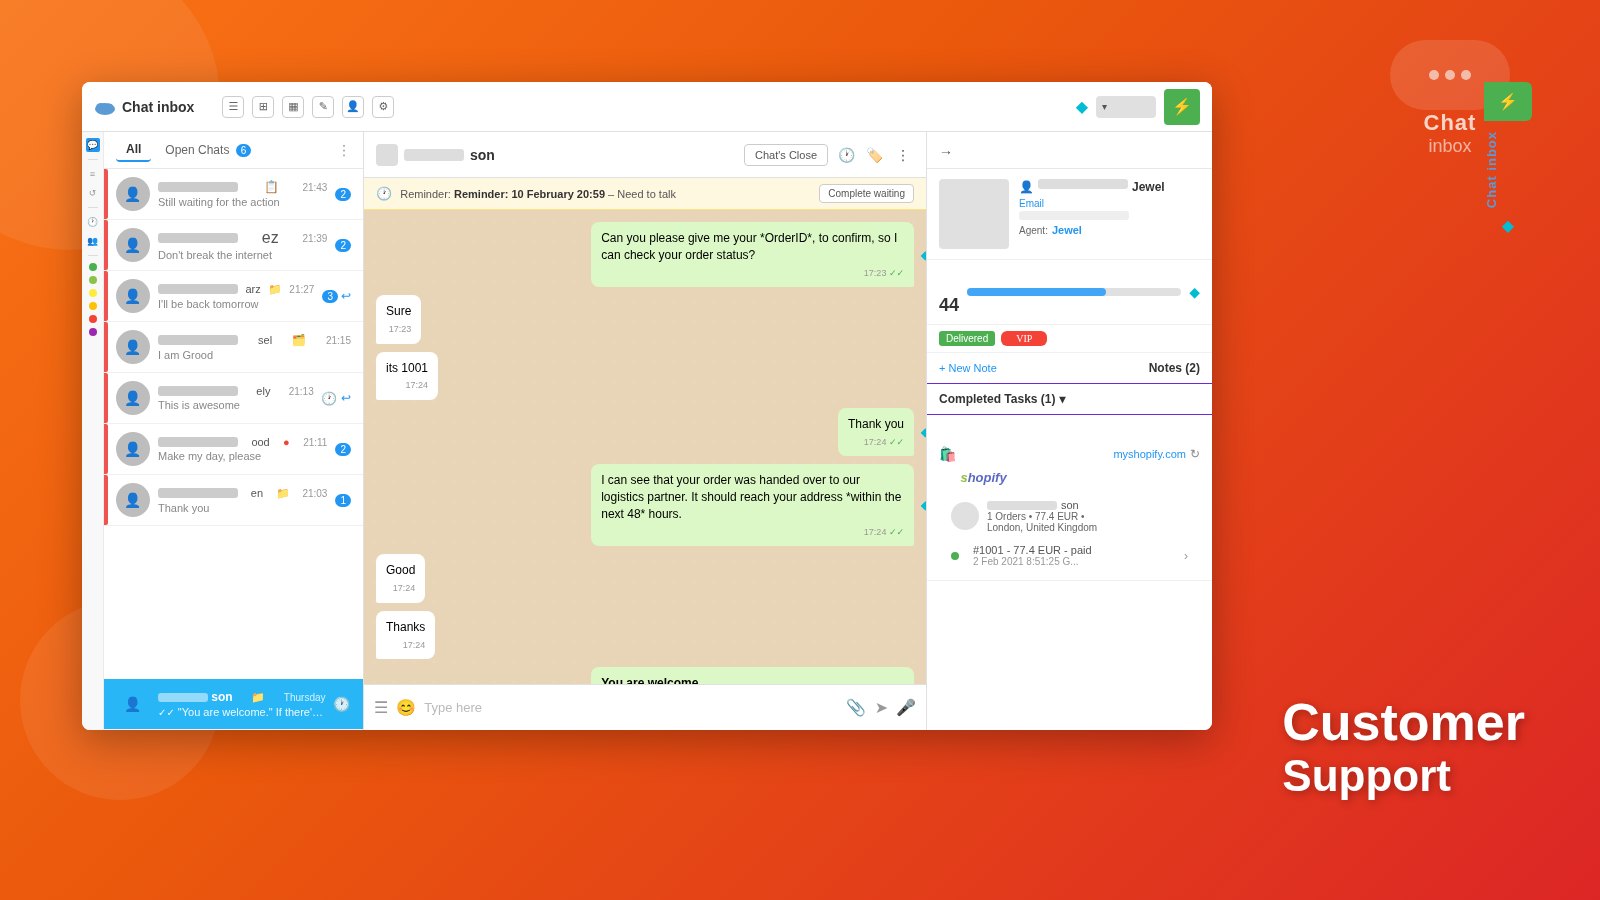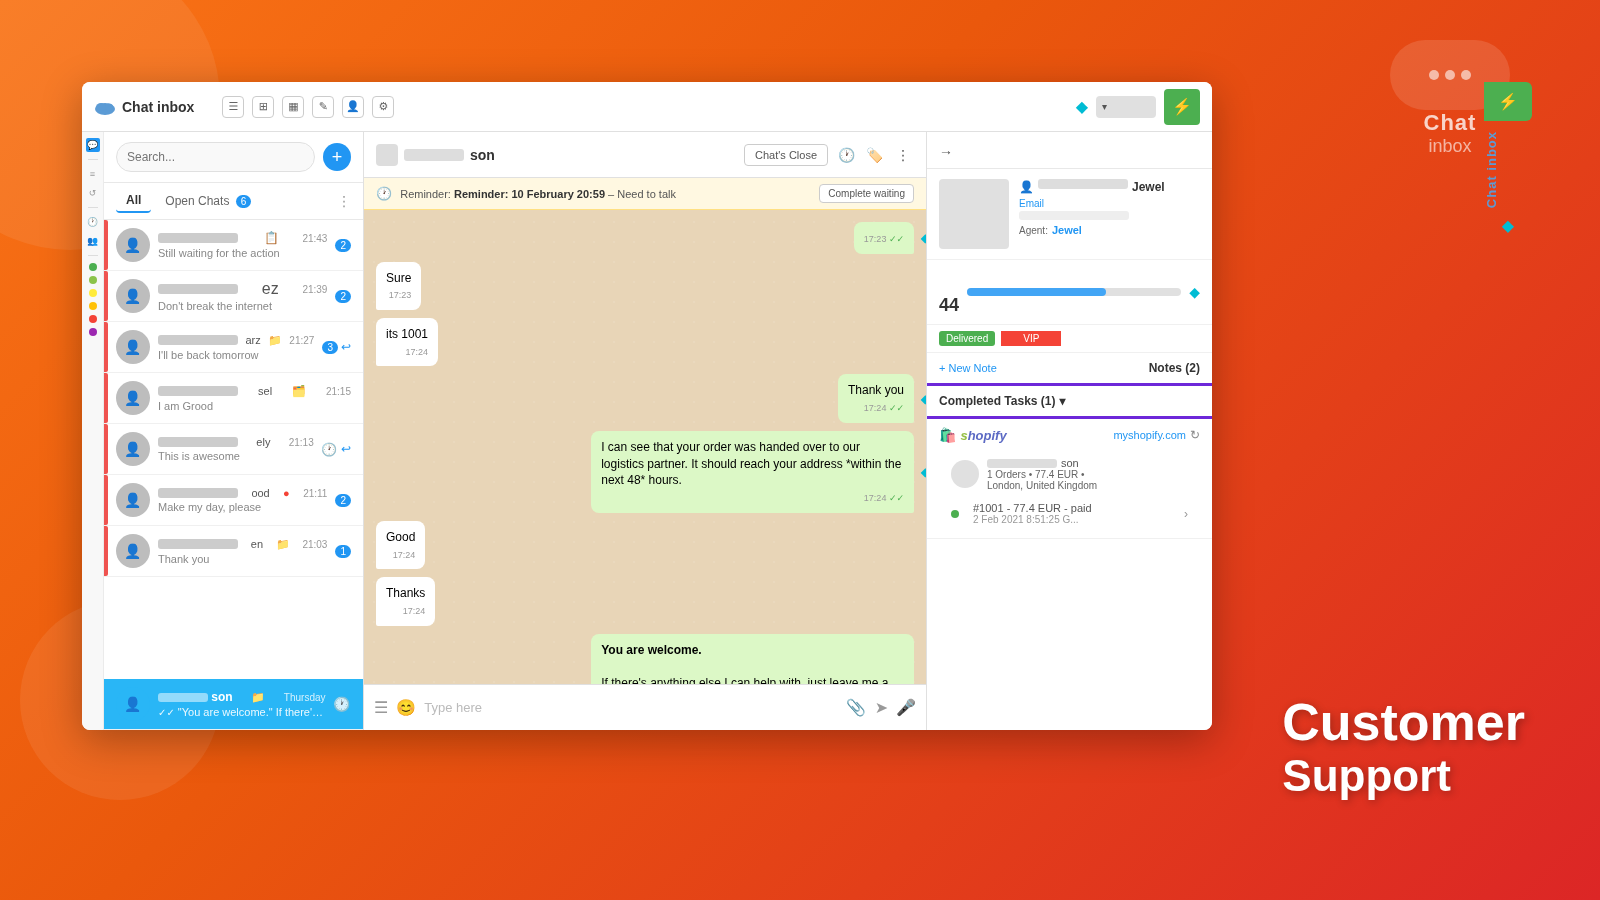--- a/index.html
+++ b/index.html
@@ -515,27 +515,28 @@
       background: #4caf50;
       color: white;
       font-size: 10px;
       padding: 2px 7px;
       border-radius: 3px;
     }
     .tag-vip {
       background: #f44336;
       color: white;
       font-size: 10px;
-      padding: 2px 22px;
-      border-radius: 0;
+      padding: 2px 15px;
+      border-radius: 6px;
+      font-family: Liberation Serif, serif;
     }
 
     .right-panel-section {
       padding: 8px 12px;
-      border-bottom: 3px solid #6d28d9;
+      border-bottom: 1px solid #6d28d9;
     }
     .section-title {
       font-size: 12px;
       font-weight: 600;
       color: #333;
       display: flex;
       align-items: center;
       gap: 4px;
       cursor: pointer;
     }
@@ -547,20 +548,21 @@
 
     .shopify-section {
       padding: 8px 12px;
       border-bottom: 1px solid #f0f0f0;
     }
     .shopify-logo {
       font-size: 13px;
       font-weight: 700;
       color: #5c6ac4;
       font-style: italic;
+      margin-top: 47px;
     }
     .shopify-logo span { color: #96bf48; }
 
     .customer-row {
       display: flex;
       align-items: center;
       gap: 8px;
       padding: 6px 12px;
     }
     .customer-avatar-small {
@@ -766,24 +768,20 @@
       <div class="lv-sep"></div>
       <div class="lv-dot" style="background:#4caf50;"></div>
       <div class="lv-dot" style="background:#8bc34a;"></div>
       <div class="lv-dot" style="background:#ffeb3b;"></div>
       <div class="lv-dot" style="background:#ffc107;"></div>
       <div class="lv-dot" style="background:#f44336;"></div>
       <div class="lv-dot" style="background:#9c27b0;"></div>
     </div>
 
     <div class="chat-list-panel">
-      <div class="chat-list-header">
-        <input type="text" class="search-box" placeholder="Search..." style="">
-        <button class="add-btn">+</button>
-      </div>
       <div class="chat-tabs">
         <div class="chat-tab active">All</div>
         <div class="chat-tab">
           <span>Open Chats</span>
           <span class="chat-tab-badge">6</span>
         </div>
         <div class="chat-tab-options">⋮</div>
       </div>
 
       <div class="chat-items">
@@ -939,20 +937,21 @@
           <strong>Reminder: 10 February 20:59</strong>
           <span> – </span>
           <span>Need to talk</span>
         </span>
         <button class="complete-btn">Complete waiting</button>
       </div>
 
       <div class="messages-area">
 
         <div class="msg-bubble sent">
+          <div>Can you please give me your *OrderID*, to confirm, so I can check your order status?</div>
           <div class="msg-meta">
             <span>17:23</span>
             <span class="msg-check"> ✓✓</span>
           </div>
           <span class="msg-diamond">◆</span>
         </div>
 
         <div class="msg-bubble received">
           <div>Sure</div>
           <div class="msg-meta">

